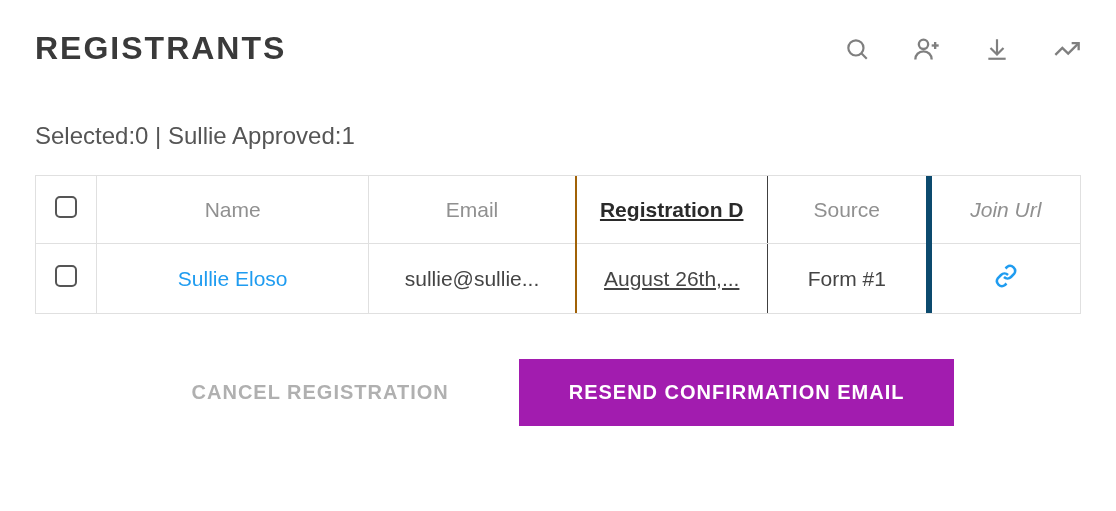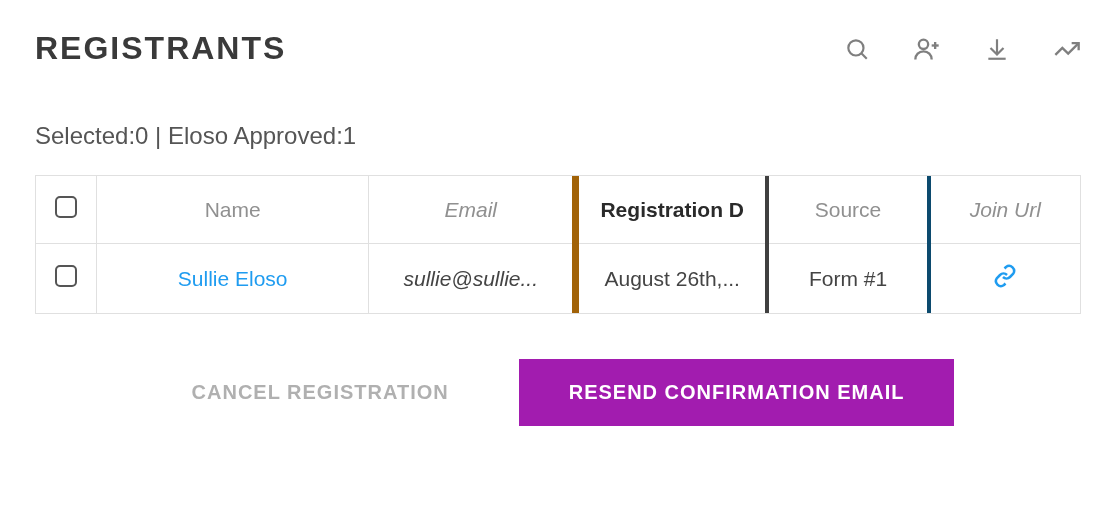--- a/index.html
+++ b/index.html
@@ -70,23 +70,23 @@
       color: #909090;
       background: #fff;
     }
     .table th.col-checkbox, .table td.col-checkbox {
       width: 60px;
       text-align: center;
       padding: 20px 10px;
       border-right: 1px solid #e0e0e0;
     }
     .table th.col-name, .table td.col-name { width: 270px; max-width: 270px; border-right: 1px solid #e0e0e0; }
-    .table th.col-email, .table td.col-email { width: 205px; max-width: 205px; border-right: 7px solid #a16207; font-style: italic; }
-    .table th.col-regdate, .table td.col-regdate { width: 190px; max-width: 190px; border-right: 4px solid #404040; }
-    .table th.col-source, .table td.col-source { width: 160px; max-width: 160px; border-right: 4px solid #0c4a6e; }
+    .table th.col-email, .table td.col-email { width: 205px; max-width: 205px; border-right: 2px solid #a16207; }
+    .table th.col-regdate, .table td.col-regdate { width: 190px; max-width: 190px; border-right: 1px solid #404040; text-decoration: underline; }
+    .table th.col-source, .table td.col-source { width: 160px; max-width: 160px; border-right: 6px solid #0c4a6e; }
     .table th.col-joinurl, .table td.col-joinurl { width: 150px; max-width: 150px; text-align: center; font-style: italic; }
 
     .table th.col-regdate {
       font-weight: 700;
       color: #2a2a2a;
     }
     .table td {
       color: #444;
       padding-left: 16px;
     }
@@ -167,21 +167,21 @@
     <div class="toolbar-icon">
       <svg viewBox="0 0 24 24" width="28" height="28">
           <polyline points="2 17 8 11 13 16 22 7"></polyline>
           <polyline points="16 7 22 7 22 13"></polyline>
         </svg>
     </div>
   </div>
 </div>
 
 <div class="stats-row">
-  <span>Selected:</span><span>0</span><span> | </span><span>Eloso Approved:</span><span>1</span>
+  <span>Selected:</span><span>0</span><span> | </span><span>Sullie Approved:</span><span>1</span>
 </div>
 
 <div class="table-container">
   <table class="table">
     <thead>
       <tr>
         <th class="col-checkbox">
           <span class="checkbox"></span>
         </th>
         <th class="col-name">Name</th>

